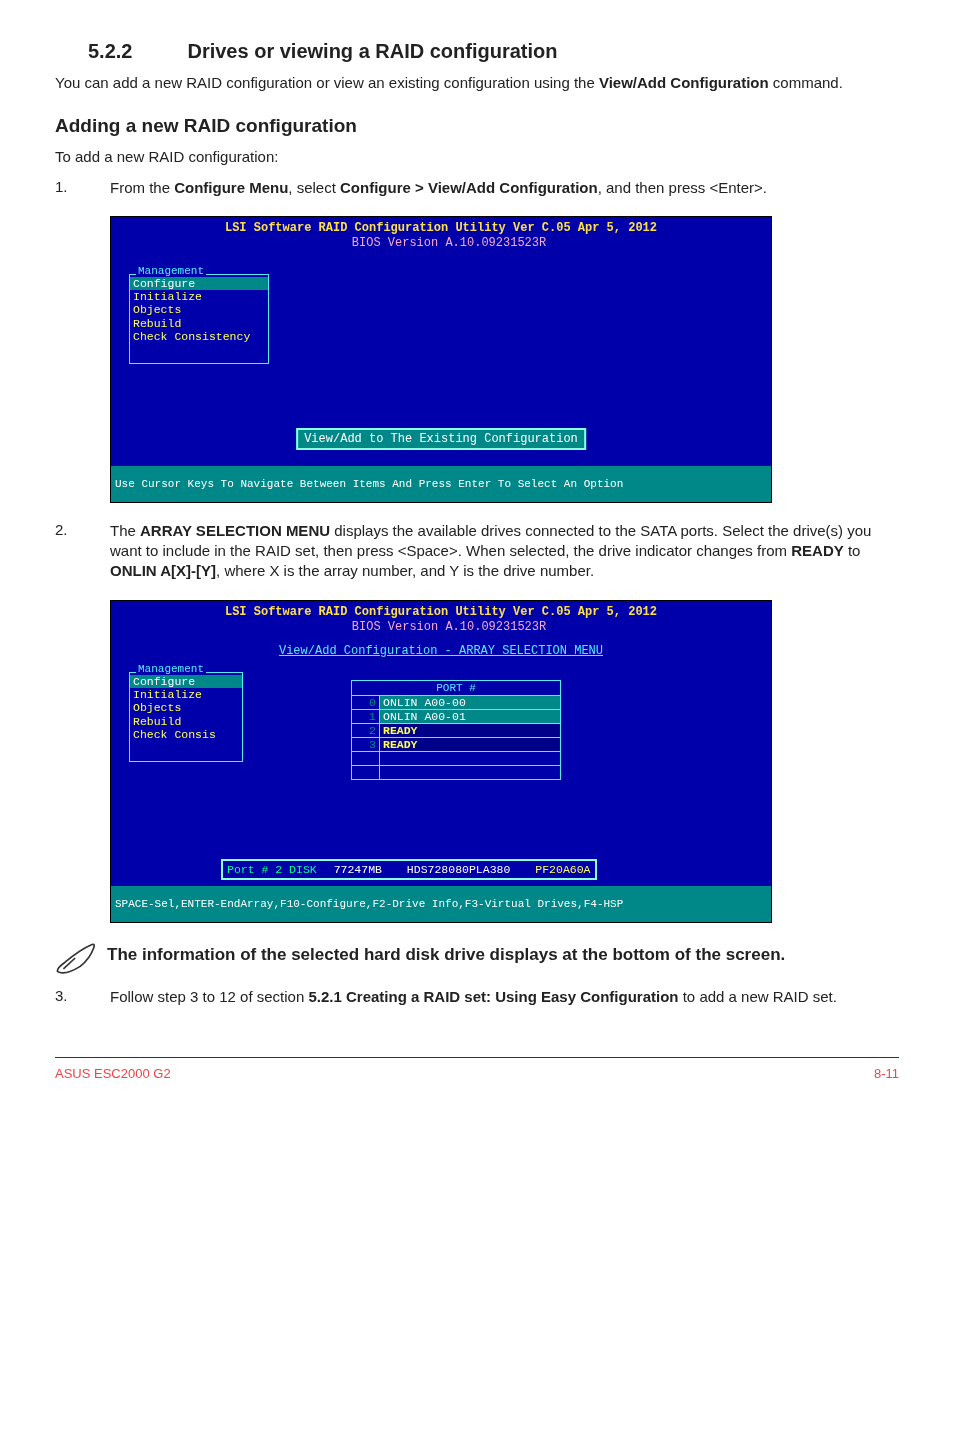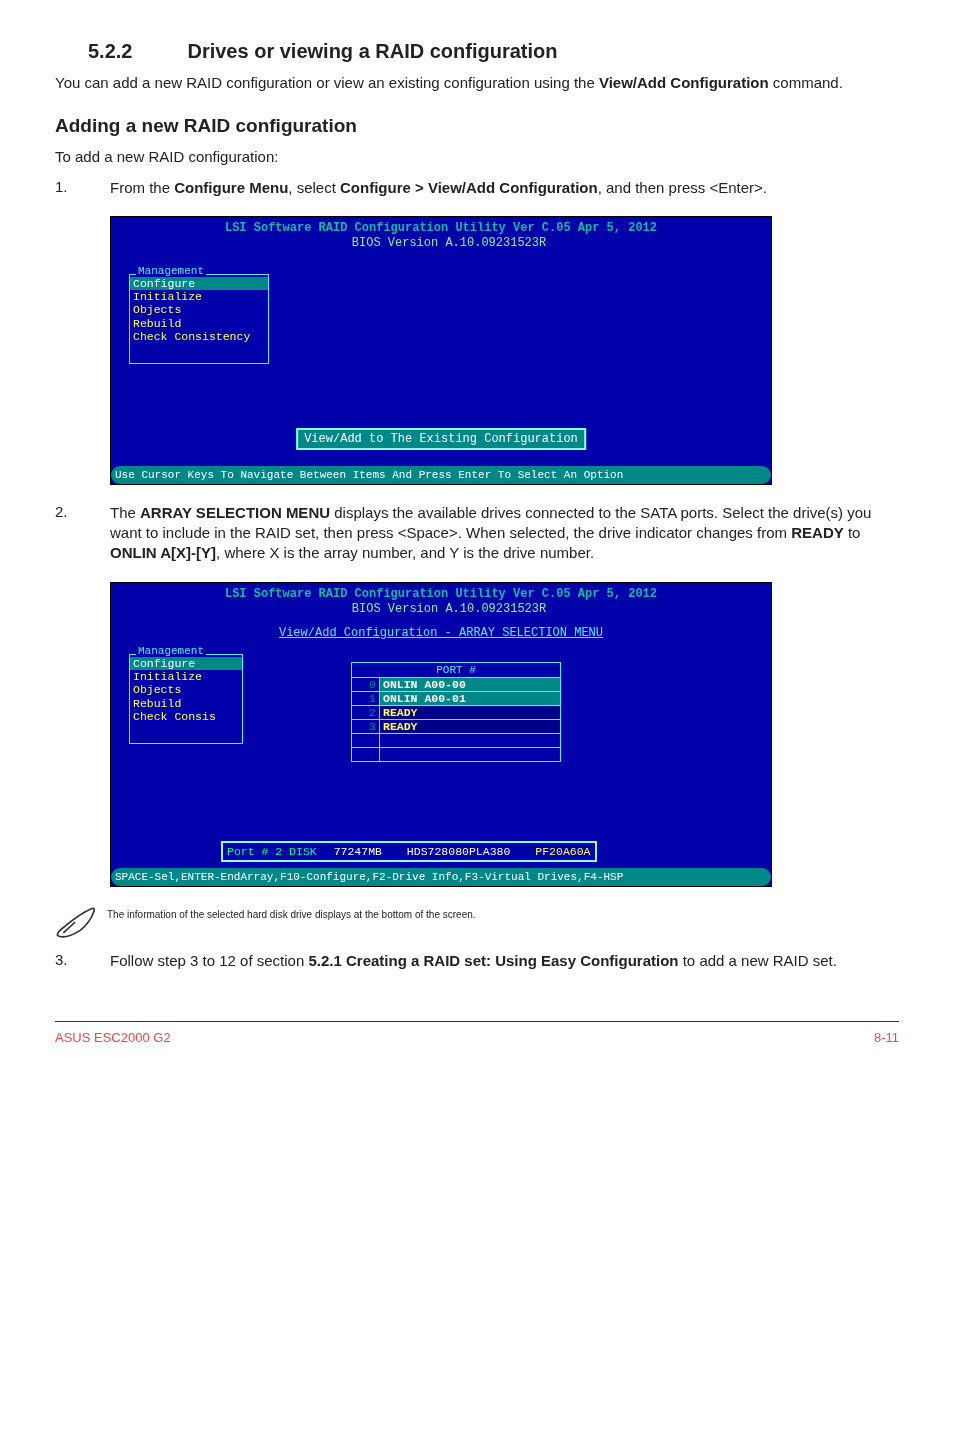--- a/index.html
+++ b/index.html
@@ -43,22 +43,22 @@
     font-size: 12px;
     color: #fff;
     background: #0000aa;
     border: 1px solid #000;
   }
   .bios-header {
     text-align: center;
     padding: 4px 0;
     line-height: 1.3;
   }
-  .bios-header .ln1 { color: #14b8a6; font-weight: bold; }
-  .bios-header .ln2 { color: #86efac; background:#0000aa;padding-left:16px; }
+  .bios-header .ln1 { color: #fde047; font-weight: bold; }
+  .bios-header .ln2 { color: #f9a8d4; background:#0000aa;padding-left:16px; }
   .bios-body {
     position: relative;
     height: 210px;
   }
   .menu-frame {
     position: absolute;
     border: 1px solid #56eaff;
     background: #0000aa;
   }
   .menu-frame .label {
@@ -85,22 +85,21 @@
     background: #008888;
     color: #ffffff;
     padding: 2px 6px;
     left: 50%;
     transform: translateX(-50%);
   }
   .bios-footer {
     background: #008888;
     color: #ffffff;
     font-size: 11px;
-    padding: 3px 4px;
-    border-radius: 9px;
+    padding: 12px 4px;
   }
   
   .sel-header {
     color: #56eaff;
     text-align: center;
     font-size: 12px;
     margin-top: 4px;
     text-decoration: underline;
   }
   .port-table {
@@ -129,21 +128,21 @@
     padding-right: 3px;
   }
   .port-val {
     flex: 1;
     border: 1px solid #56eaff;
     border-left: none;
     border-top: none;
     padding-left: 3px;
     color: #ffff55;
   }
-  .port-val.onlin { background: #008888; color: #ffffff; font-weight: bold; }
+  .port-val.onlin { background: #008888; color: #ffffff; font-weight: normal; }
   .port-val.ready { background: #000088; color: #ffff55; font-weight: bold; }
   .info-bar {
     position: absolute;
     bottom: 6px;
     left: 110px;
     border: 2px solid #8affe0;
     color: #fff;
     font-size: 11.5px;
     padding: 2px 4px;
   }
@@ -151,21 +150,21 @@
   .info-bar .lbl { color: #00ff88; margin-right: 10px;}
   .info-bar .v1  { margin-right: 18px; }
   .info-bar .v2  { margin-right: 18px; }
   .info-bar .v3  { color: #ffff55; }
   .note-row {
     display: flex;
     align-items: flex-start;
     margin: 6px 0 6px 0;
   }
   .note-icon svg { width: 42px; height: 34px; }
-  .note-txt { font-size: 10px; padding-top: 4px; padding-left: 10px; }
+  .note-txt { font-size: 17px; padding-top: 4px; padding-left: 10px; font-weight: bold; }
   .page-footer {
     display: flex;
     justify-content: space-between;
     border-top: 1px solid #333;
     margin-top: 50px;
     padding-top: 8px;
     font-size: 13px;
     color: #ef4444;
   }
 </style>

